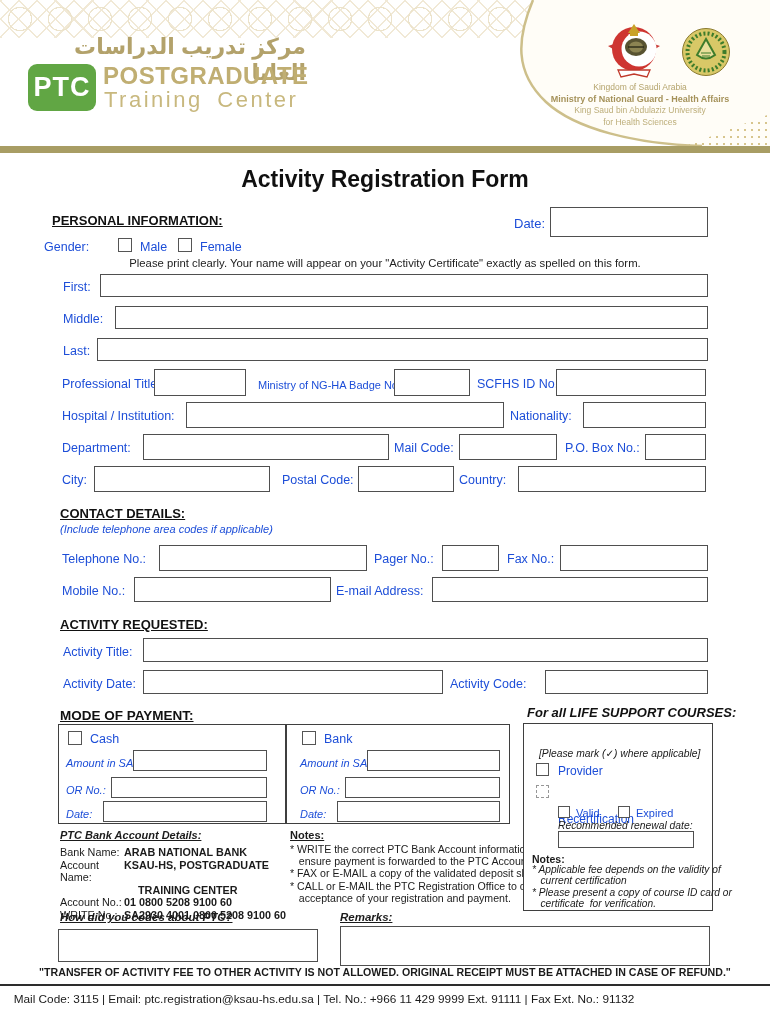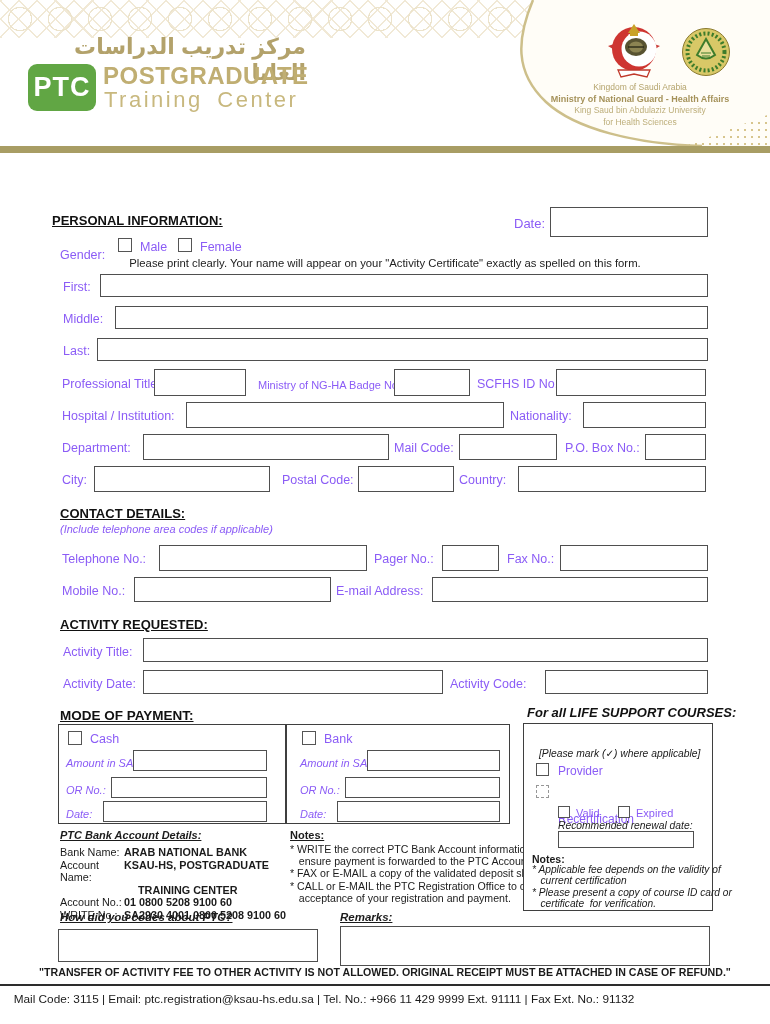--- a/index.html
+++ b/index.html
@@ -37,21 +37,21 @@
   .org-text{left:520px; top:82px; width:240px; z-index:4; text-align:center; line-height:11.5px;}
   .org-text .l1{font-size:8.5px; color:#b5a46d;}
   .org-text .l2{font-size:9px; font-weight:bold; color:var(--gold-dark);}
   .org-text .l3,.org-text .l4{font-size:8.5px; color:#bdae7a;}
   .gold-bar{left:0; top:146px; width:770px; height:7px; background:var(--bar); z-index:5;}
   .hdr-logo{z-index:4;}
 
   
   .title{left:0; top:166px; width:770px; text-align:center; font-size:23px; font-weight:bold; color:#101010;}
   .sec{font-size:13px; font-weight:bold; text-decoration:underline; color:#111;}
-  .lbl{font-size:12.5px; color:#8b5cf6; white-space:nowrap;}
+  .lbl{font-size:12.5px; color:#1d4ed8; white-space:nowrap;}
   .lbl-sm{font-size:11px;}
   .box{position:absolute; border:1.5px solid #4f4f4f; background:#fff; font:12px "Liberation Sans",sans-serif; padding:0 4px;}
   .chk{position:absolute; appearance:none; -webkit-appearance:none; width:14px; height:14px;
     border:1.5px solid #555; background:#fff; cursor:pointer;}
   .chk.sm{width:12px; height:12px;}
   .chk.dash{border:1.4px dashed #979797;}
   .it{font-style:italic;}
   .note-c{width:770px; text-align:center; font-size:11.3px; color:#222;}
   .bigbox{position:absolute; border:1.7px solid #3f3f3f; background:#fff;}
   .small{font-size:10.6px;}
@@ -108,26 +108,27 @@
 
   <div class="abs org-text">
     <div class="l1">Kingdom of Saudi Arabia</div>
     <div class="l2">Ministry of National Guard - Health Affairs</div>
     <div class="l3">King Saud bin Abdulaziz University</div>
     <div class="l4">for Health Sciences</div>
   </div>
 
   <div class="abs gold-bar"></div>
 
+  <div class="abs title">Activity Registration Form</div>
 
   <div class="abs sec" style="left:52px; top:213px;">PERSONAL INFORMATION:</div>
   <div class="abs lbl" style="left:514px; top:216px; font-size:13px;">Date:</div>
   <input class="box" style="left: 550px; top: 207px; width: 158px; height: 30px;">
 
-  <div class="abs lbl" style="left:60px; top:240px;margin-top:8px;">Gender:</div>
+  <div class="abs lbl" style="left:44px; top:240px;">Gender:</div>
   <input type="checkbox" class="chk" style="left: 118px; top: 238px;">
   <div class="abs lbl" style="left:140px; top:240px;">Male</div>
   <input type="checkbox" class="chk" style="left: 178px; top: 238px;">
   <div class="abs lbl" style="left:200px; top:240px;">Female</div>
 
   <div class="abs note-c" style="left:0; top:257px;">Please print clearly. Your name will appear on your "Activity Certificate" exactly as spelled on this form.</div>
 
   <div class="abs lbl" style="left:63px; top:280px;">First:</div>
   <input class="box" style="left: 100px; top: 274px; width: 608px; height: 23px;">
 

